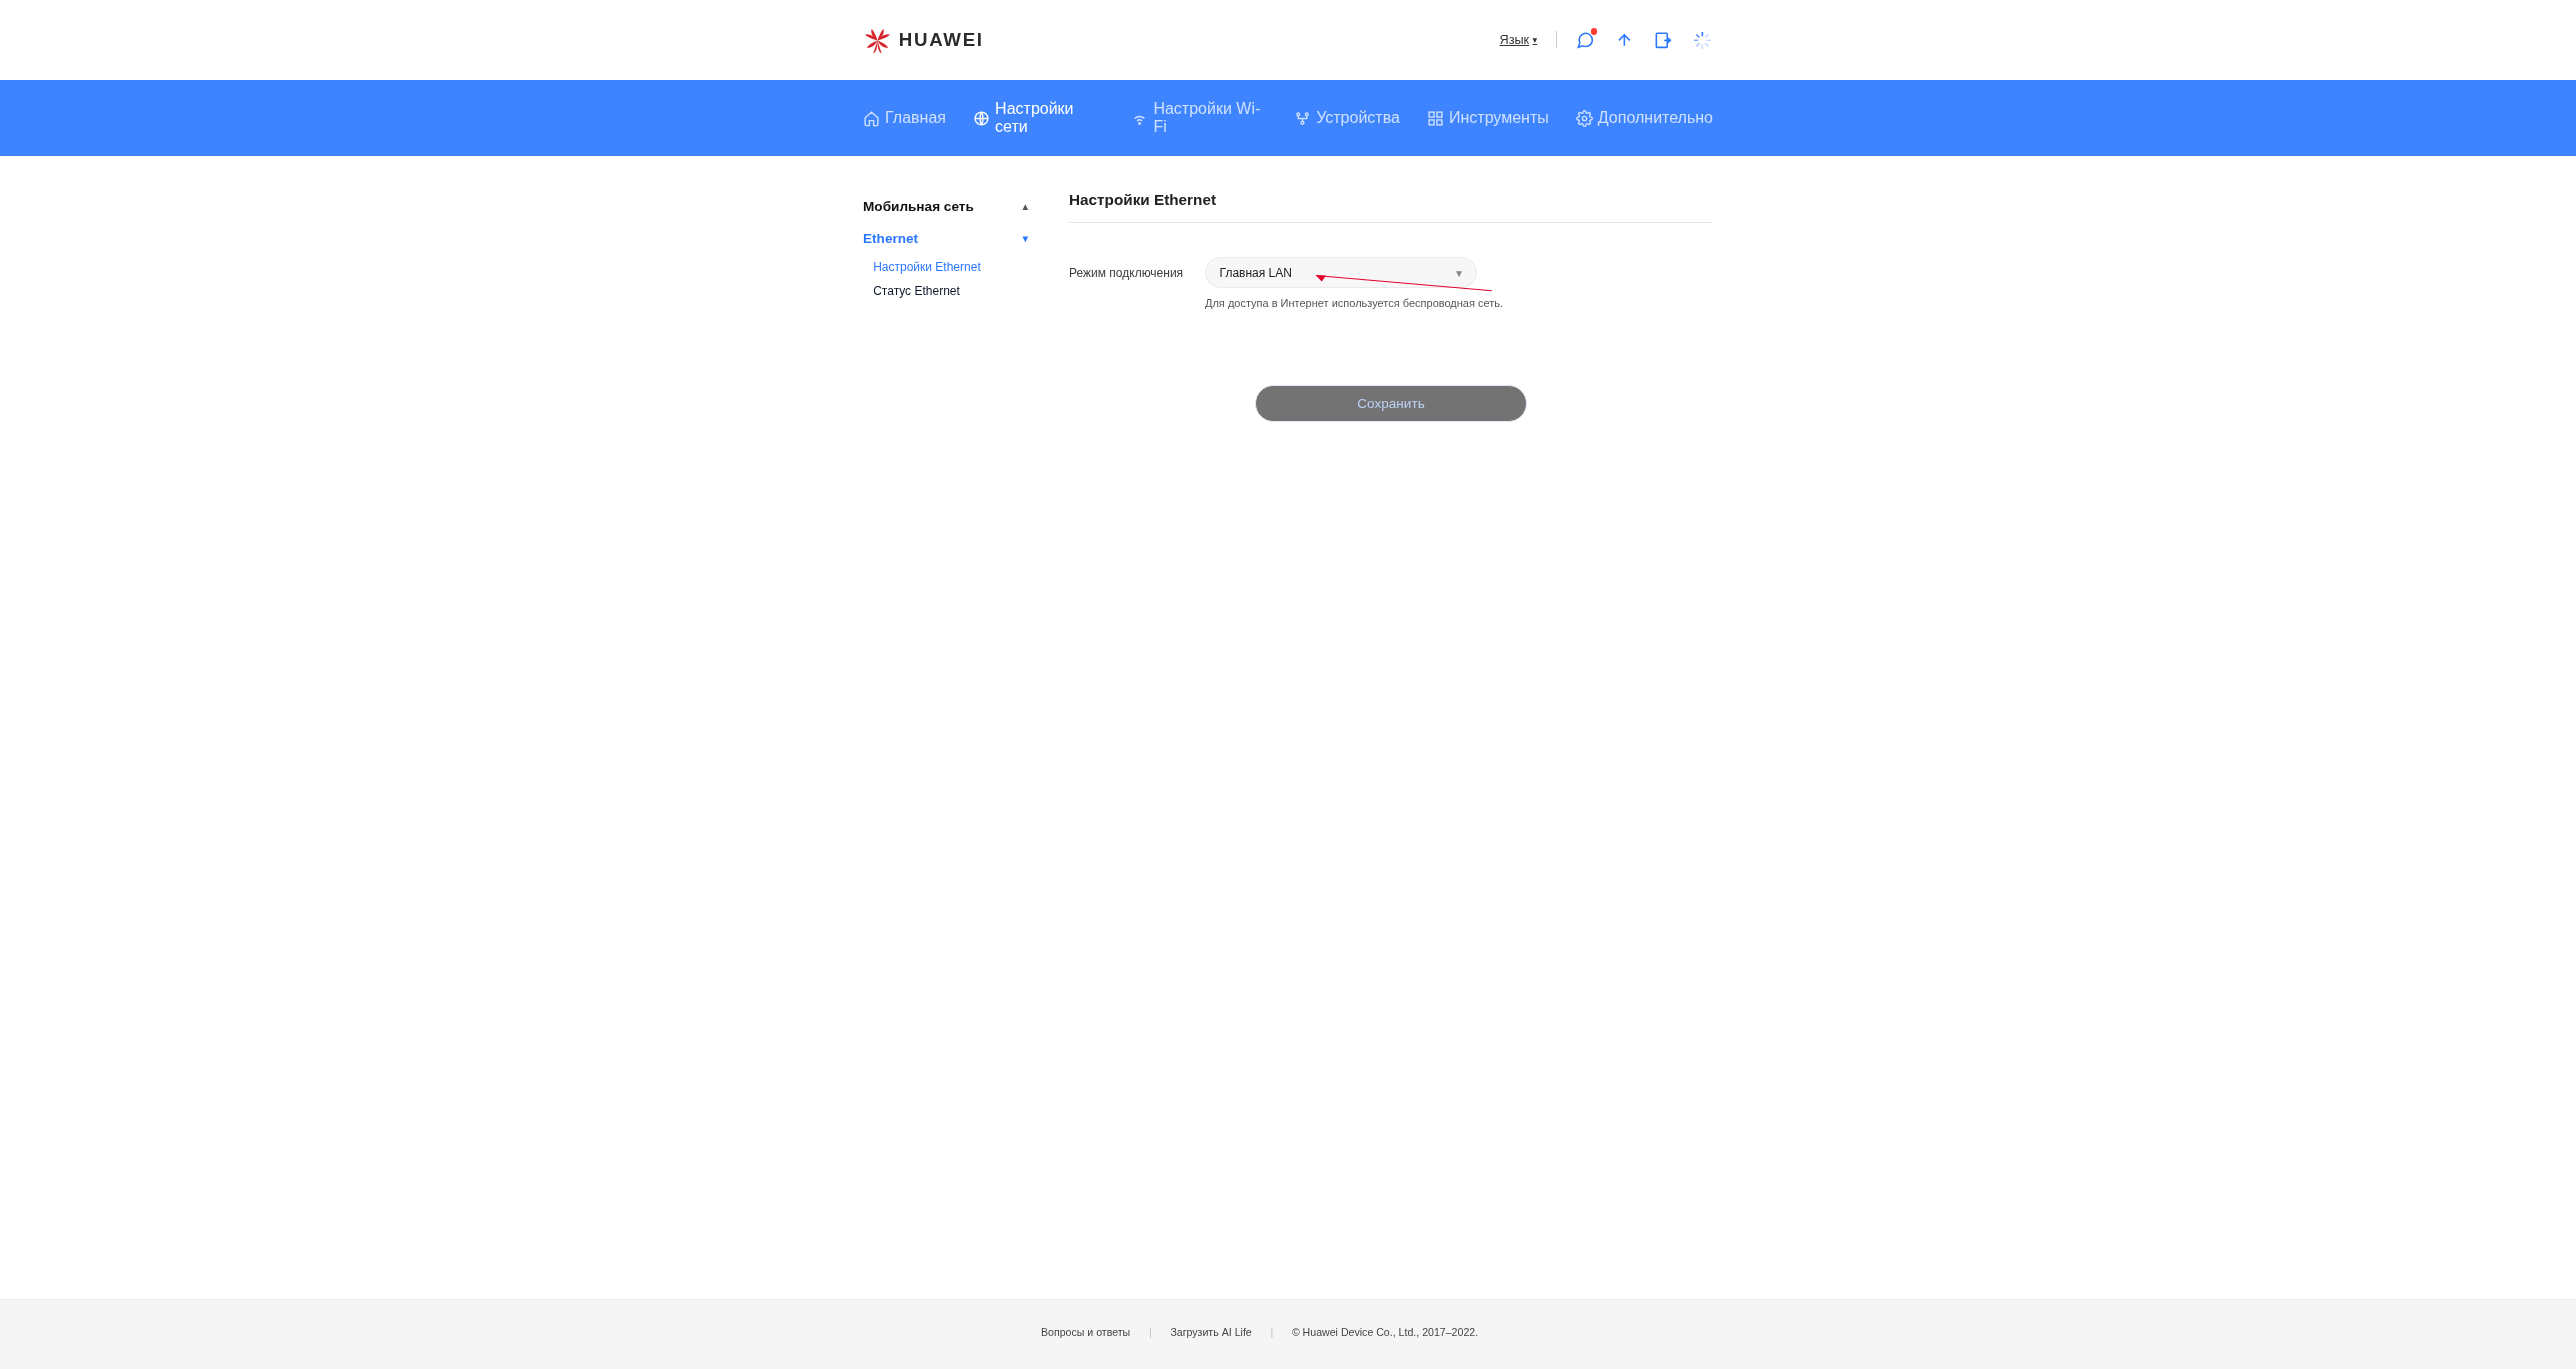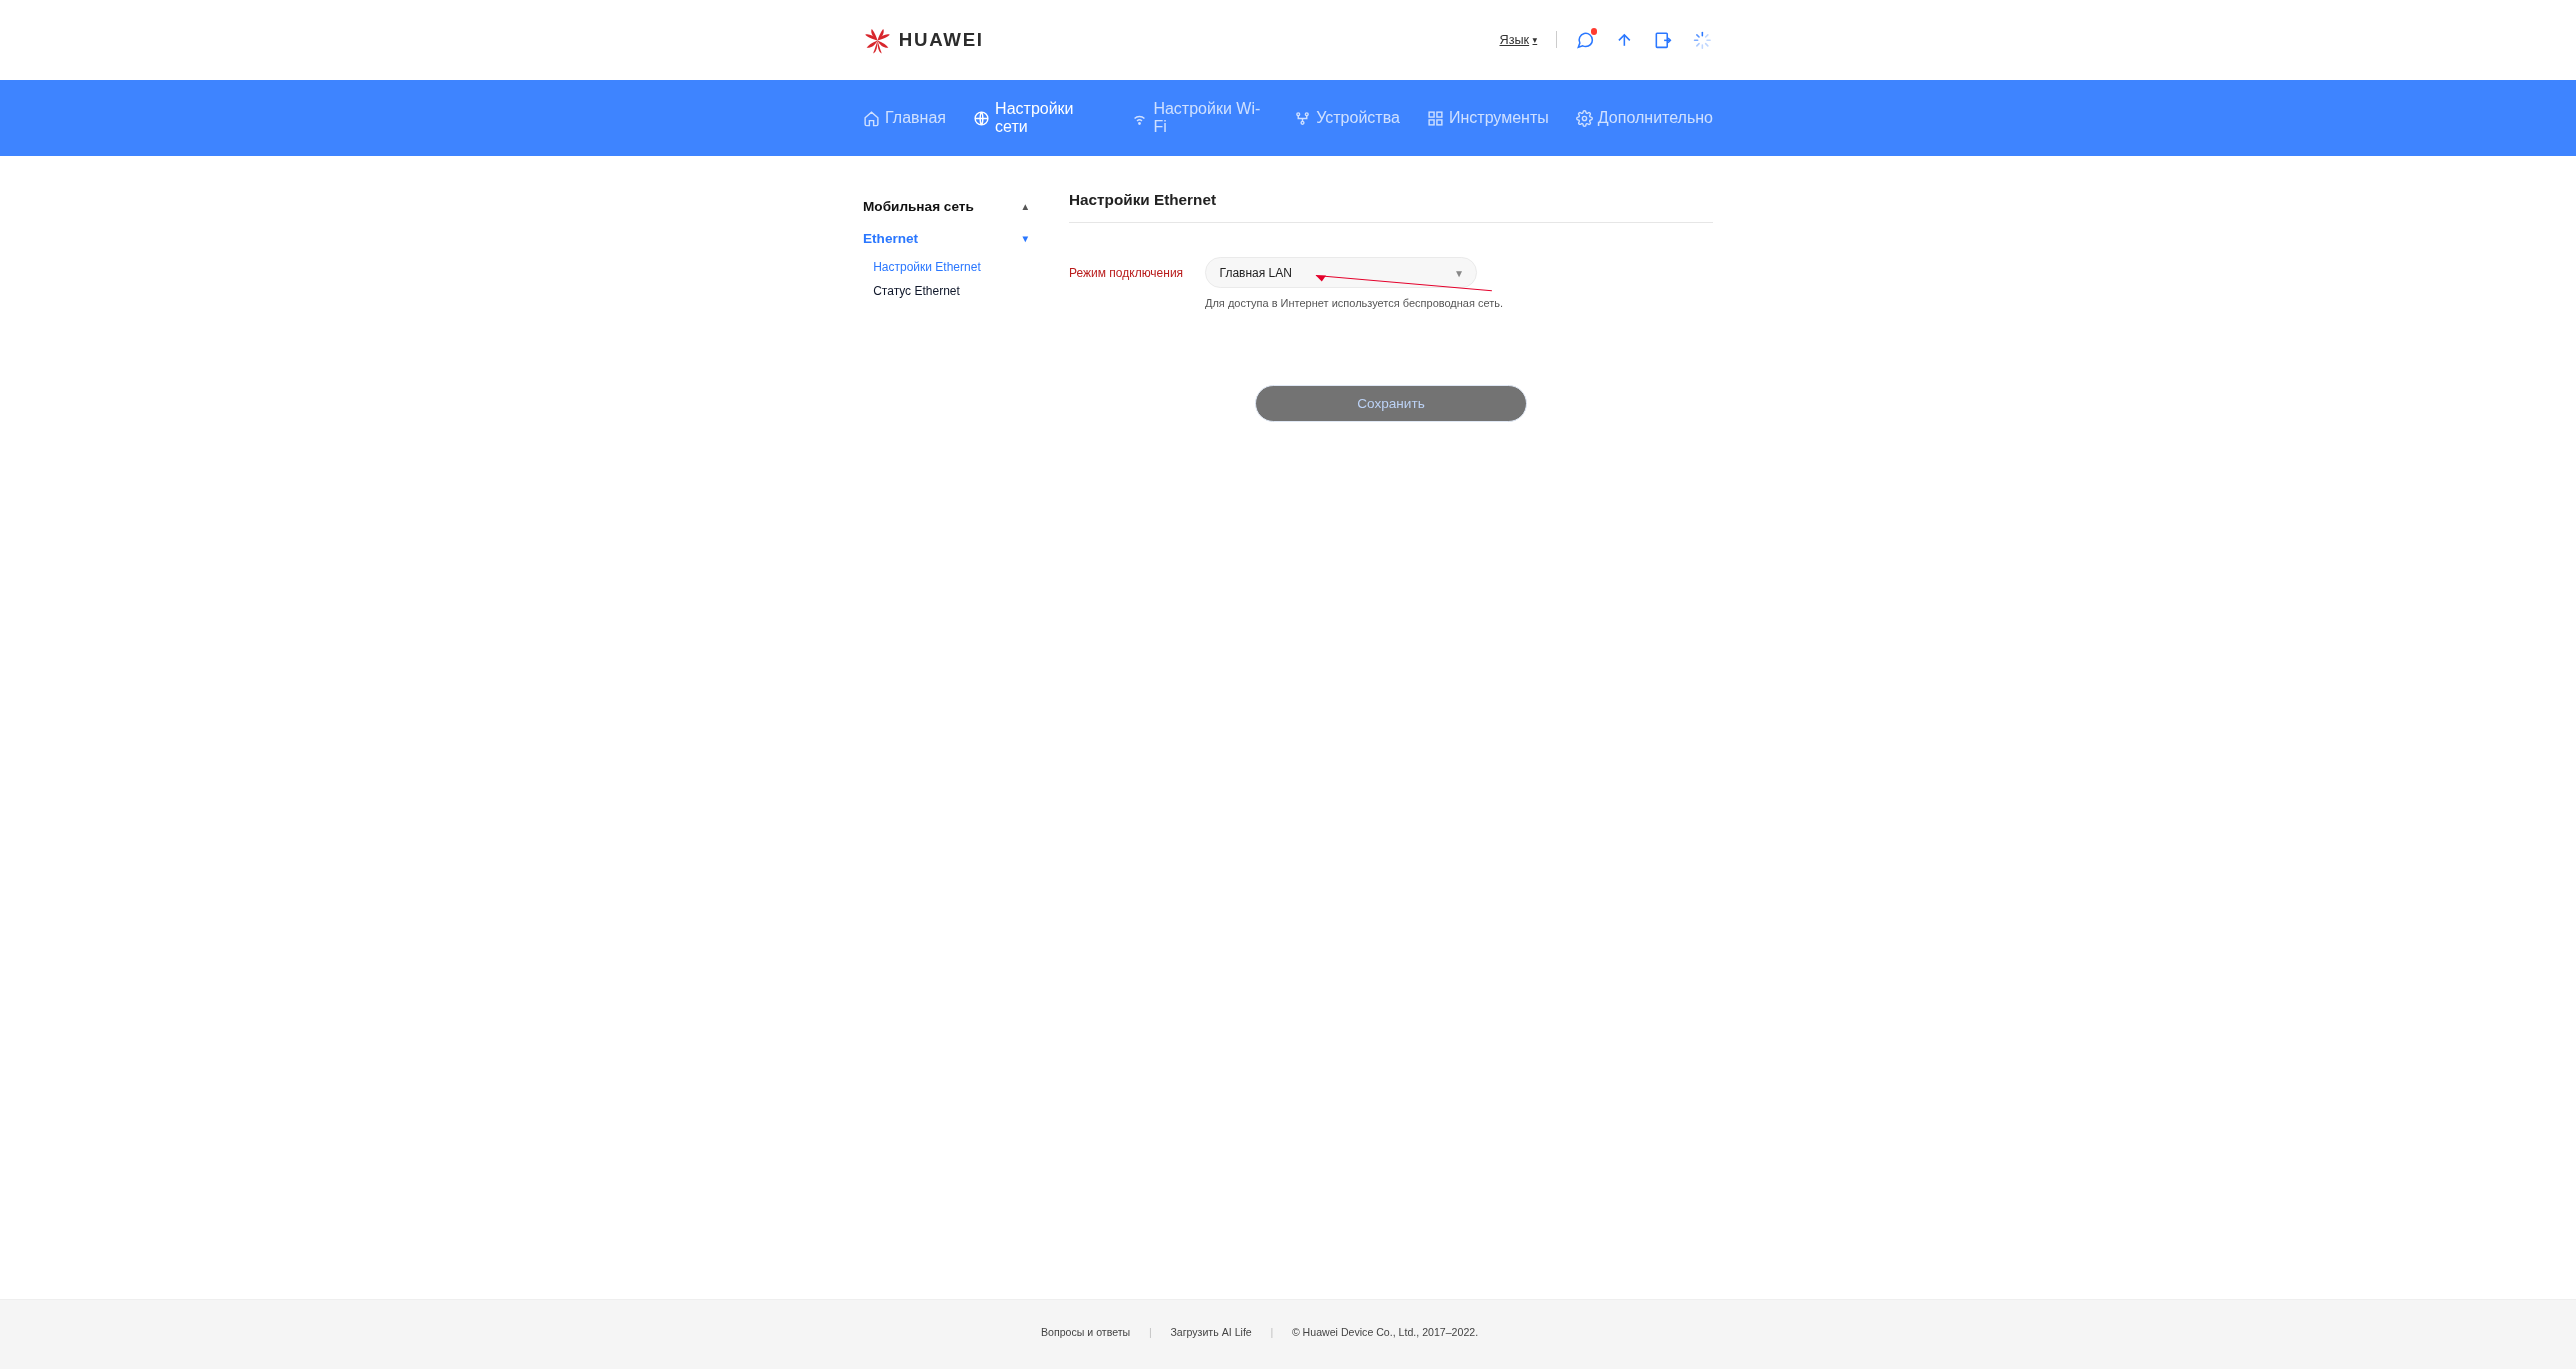--- a/index.html
+++ b/index.html
@@ -34,21 +34,21 @@
   .sb-group.active-title { color:#2a77ff; font-weight:600; font-size:13.6px;}
   .sb-caret { font-size:10.2px; color:#555; }
   .sb-caret.blue { color:#2a77ff;}
   .sb-sub { padding:5.1px 0 5.1px 10.2px; font-size:12px; cursor:pointer;}
   .sb-sub.active { color:#2a77ff;}
   .sb-sub.inactive { color:#0f172a;}
 
   .main { flex:1; }
   .page-title { font-size:15.3px; font-weight:600; color:#222; padding-bottom:13.6px; border-bottom:0.8px solid #e6e6e6;}
   .row { display:flex; align-items:center; margin-top:34px;}
-  .field-label { width:136px; font-size:12px; color:#b91c1c;}
+  .field-label { width:136px; font-size:12px; color:#404040;}
   .select-wrap { position:relative; flex:0 0 272px; }
   .select { position:relative; width:100%; height:31px; border:0.8px solid #eaeaea; background:#f7f7f7; border-radius:15.3px; display:flex; align-items:center; padding:0 31px 0 13.6px; font-size:12px; color:#222; cursor:pointer;}
   .select-caret { position:absolute; right:12px; top:50%; transform:translateY(-50%); color:#888; font-size:10.2px;}
   .help-text { margin-top:8.5px; margin-left:136px; font-size:11px; color:#555;}
   .arrow-annot { position:absolute; left:102px; top:15.3px; pointer-events:none; }
 
   .save-row { margin-top:76px; display:flex; justify-content:center;}
   .save-btn { width:272px; height:37px; border-radius:18.7px; border:0.8px solid #e0e8f5; background:#737373; color:#bcd2f5; font-size:13.6px; cursor:not-allowed;}
 
   

